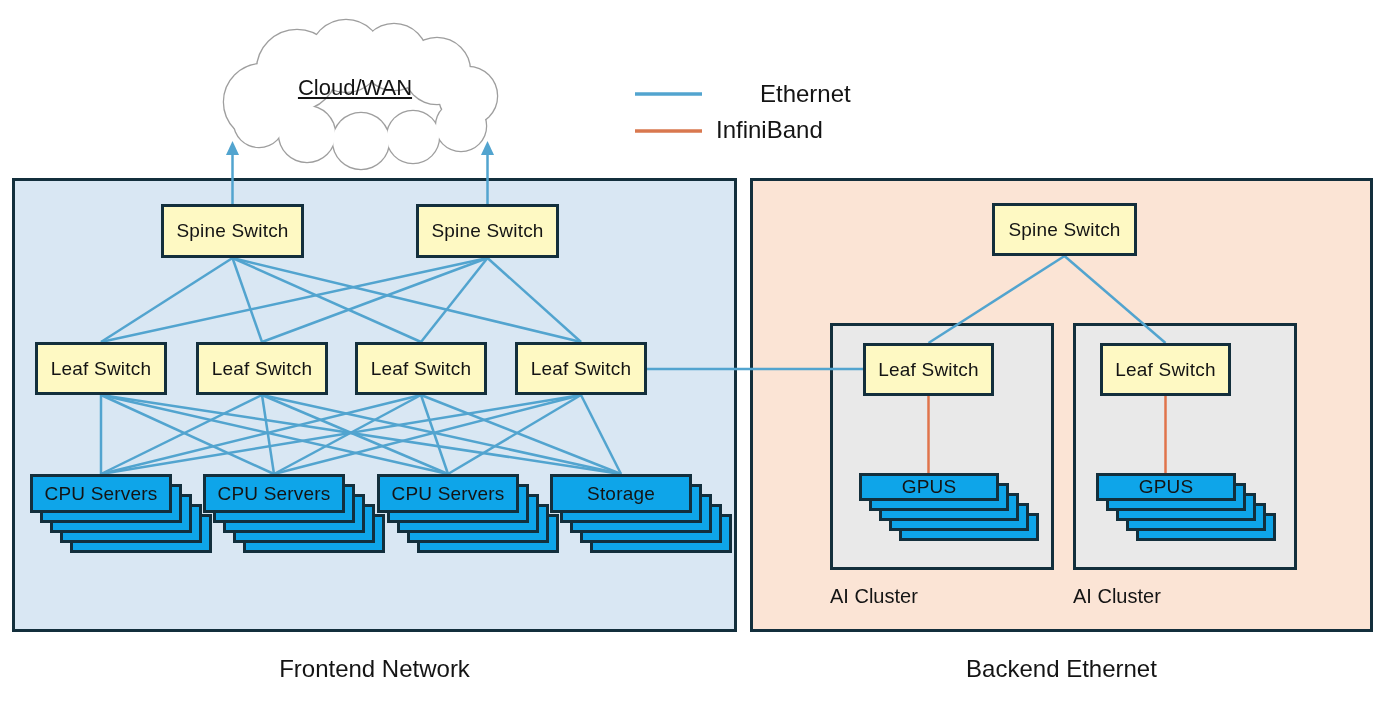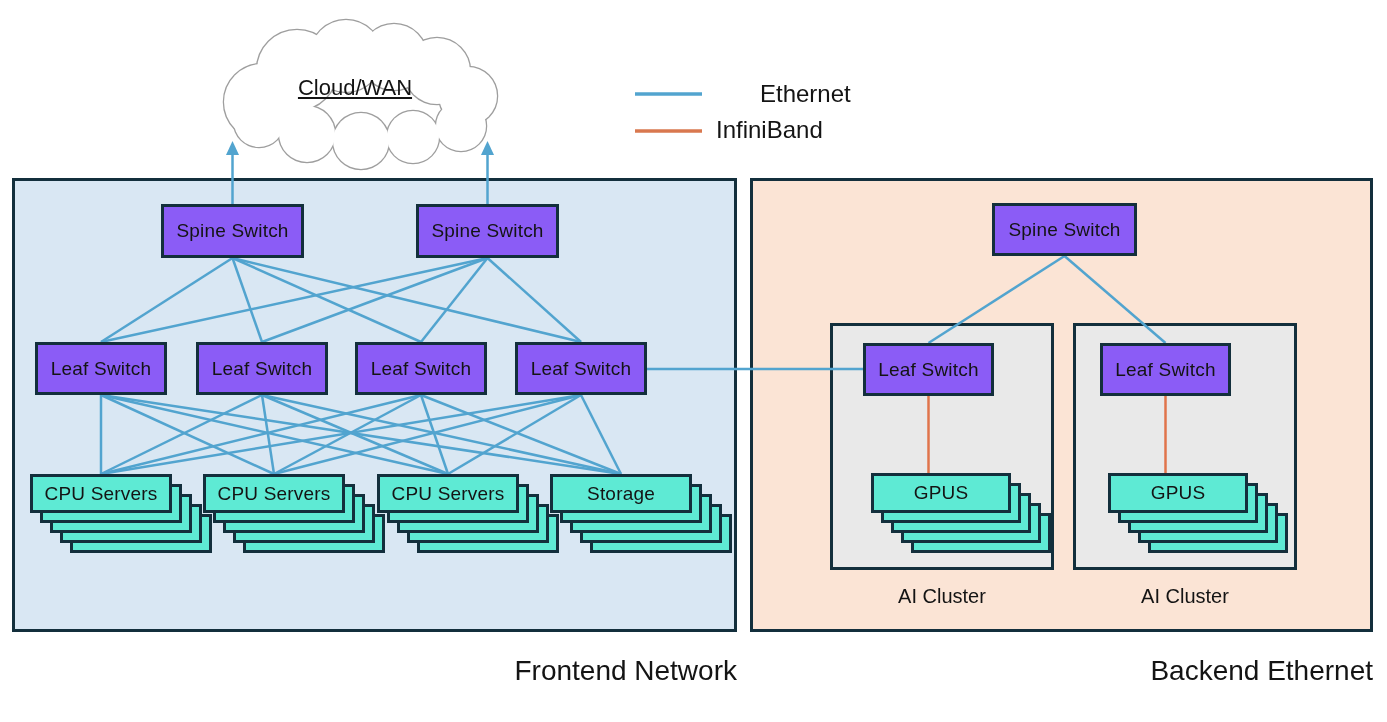--- a/index.html
+++ b/index.html
@@ -11,42 +11,42 @@
     color:#141414;
     overflow:hidden;
   }
   .region{position:absolute;border:3px solid #132F3C;box-sizing:border-box;z-index:1;}
   .region.frontend{background:#D9E7F3;}
   .region.backend{background:#FBE4D5;}
   .cluster{position:absolute;border:3px solid #132F3C;box-sizing:border-box;background:#E9E9E9;z-index:2;}
   #wires{position:absolute;left:0;top:0;z-index:3;}
   .node{
     position:absolute;z-index:4;box-sizing:border-box;
-    background:#8b5cf6;border:3px solid #132F3C;
+    background:#fef9c3;border:3px solid #132F3C;
     display:flex;align-items:center;justify-content:center;
     font-size:19px;letter-spacing:.2px;
   }
   .stack{position:absolute;z-index:4;}
   .stack .layer{
     position:absolute;box-sizing:border-box;
-    background:#5eead4;border:3px solid #132F3C;
+    background:#0ea5e9;border:3px solid #132F3C;
   }
   .stack .layer.top{
     display:flex;align-items:center;justify-content:center;
     font-size:19px;letter-spacing:.2px;
   }
   .fe-layer{width:142px;height:39px;}
-  .be-layer{width:140px;height:40px;margin-left:12px;}
+  .be-layer{width:140px;height:28px;}
   .l0{left:0;top:0;z-index:9;}
   .l1{left:10px;top:10px;z-index:8;}
   .l2{left:20px;top:20px;z-index:7;}
   .l3{left:30px;top:30px;z-index:6;}
   .l4{left:40px;top:40px;z-index:5;}
-  .net-title{position:absolute;z-index:4;text-align:right;font-size:28px;}
-  .cluster-label{position:absolute;z-index:4;text-align:center;font-size:20px;}
+  .net-title{position:absolute;z-index:4;text-align:center;font-size:24px;}
+  .cluster-label{position:absolute;z-index:4;text-align:left;font-size:20px;}
   .legend-label{position:absolute;z-index:4;font-size:24px;white-space:nowrap;}
   .cloud-label{position:absolute;z-index:4;text-align:center;font-size:22px;}
 </style>
 </head>
 <body>
 
 <div id="canvas">
 
   <div class="region frontend" style="left:12px;top:178px;width:725px;height:454px;"></div>
   <div class="region backend" style="left:750px;top:178px;width:623px;height:454px;"></div>

